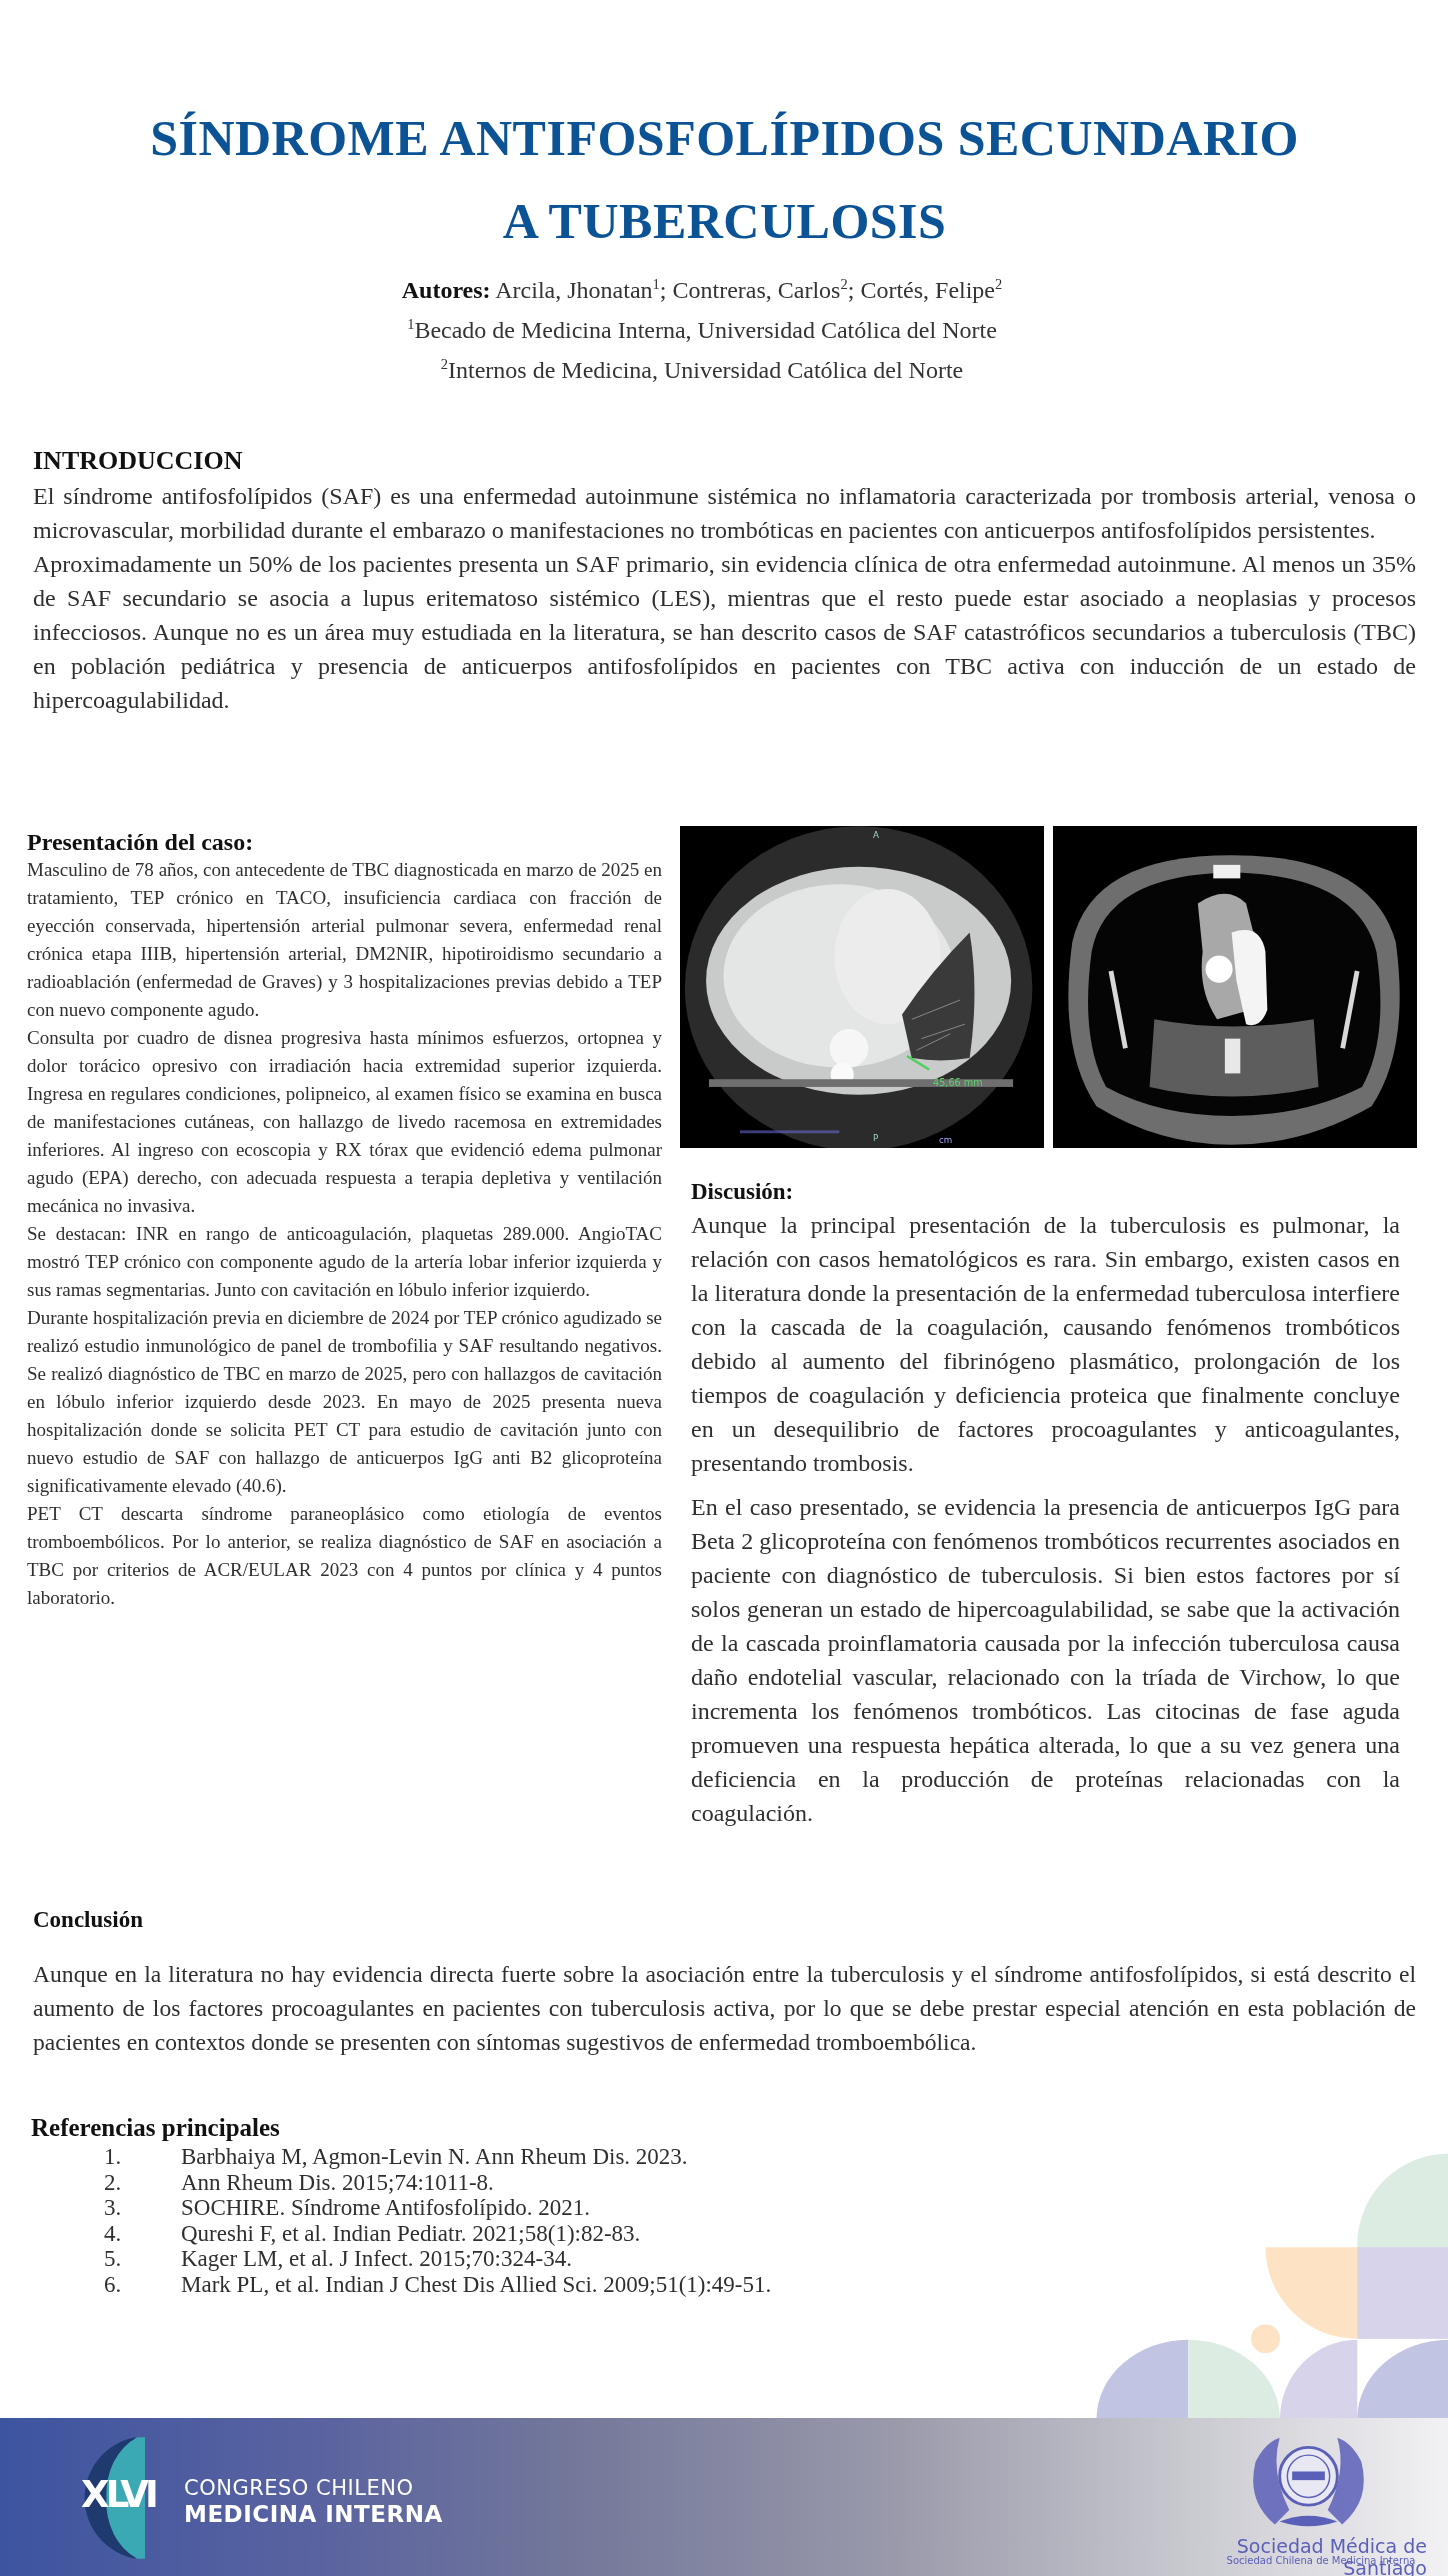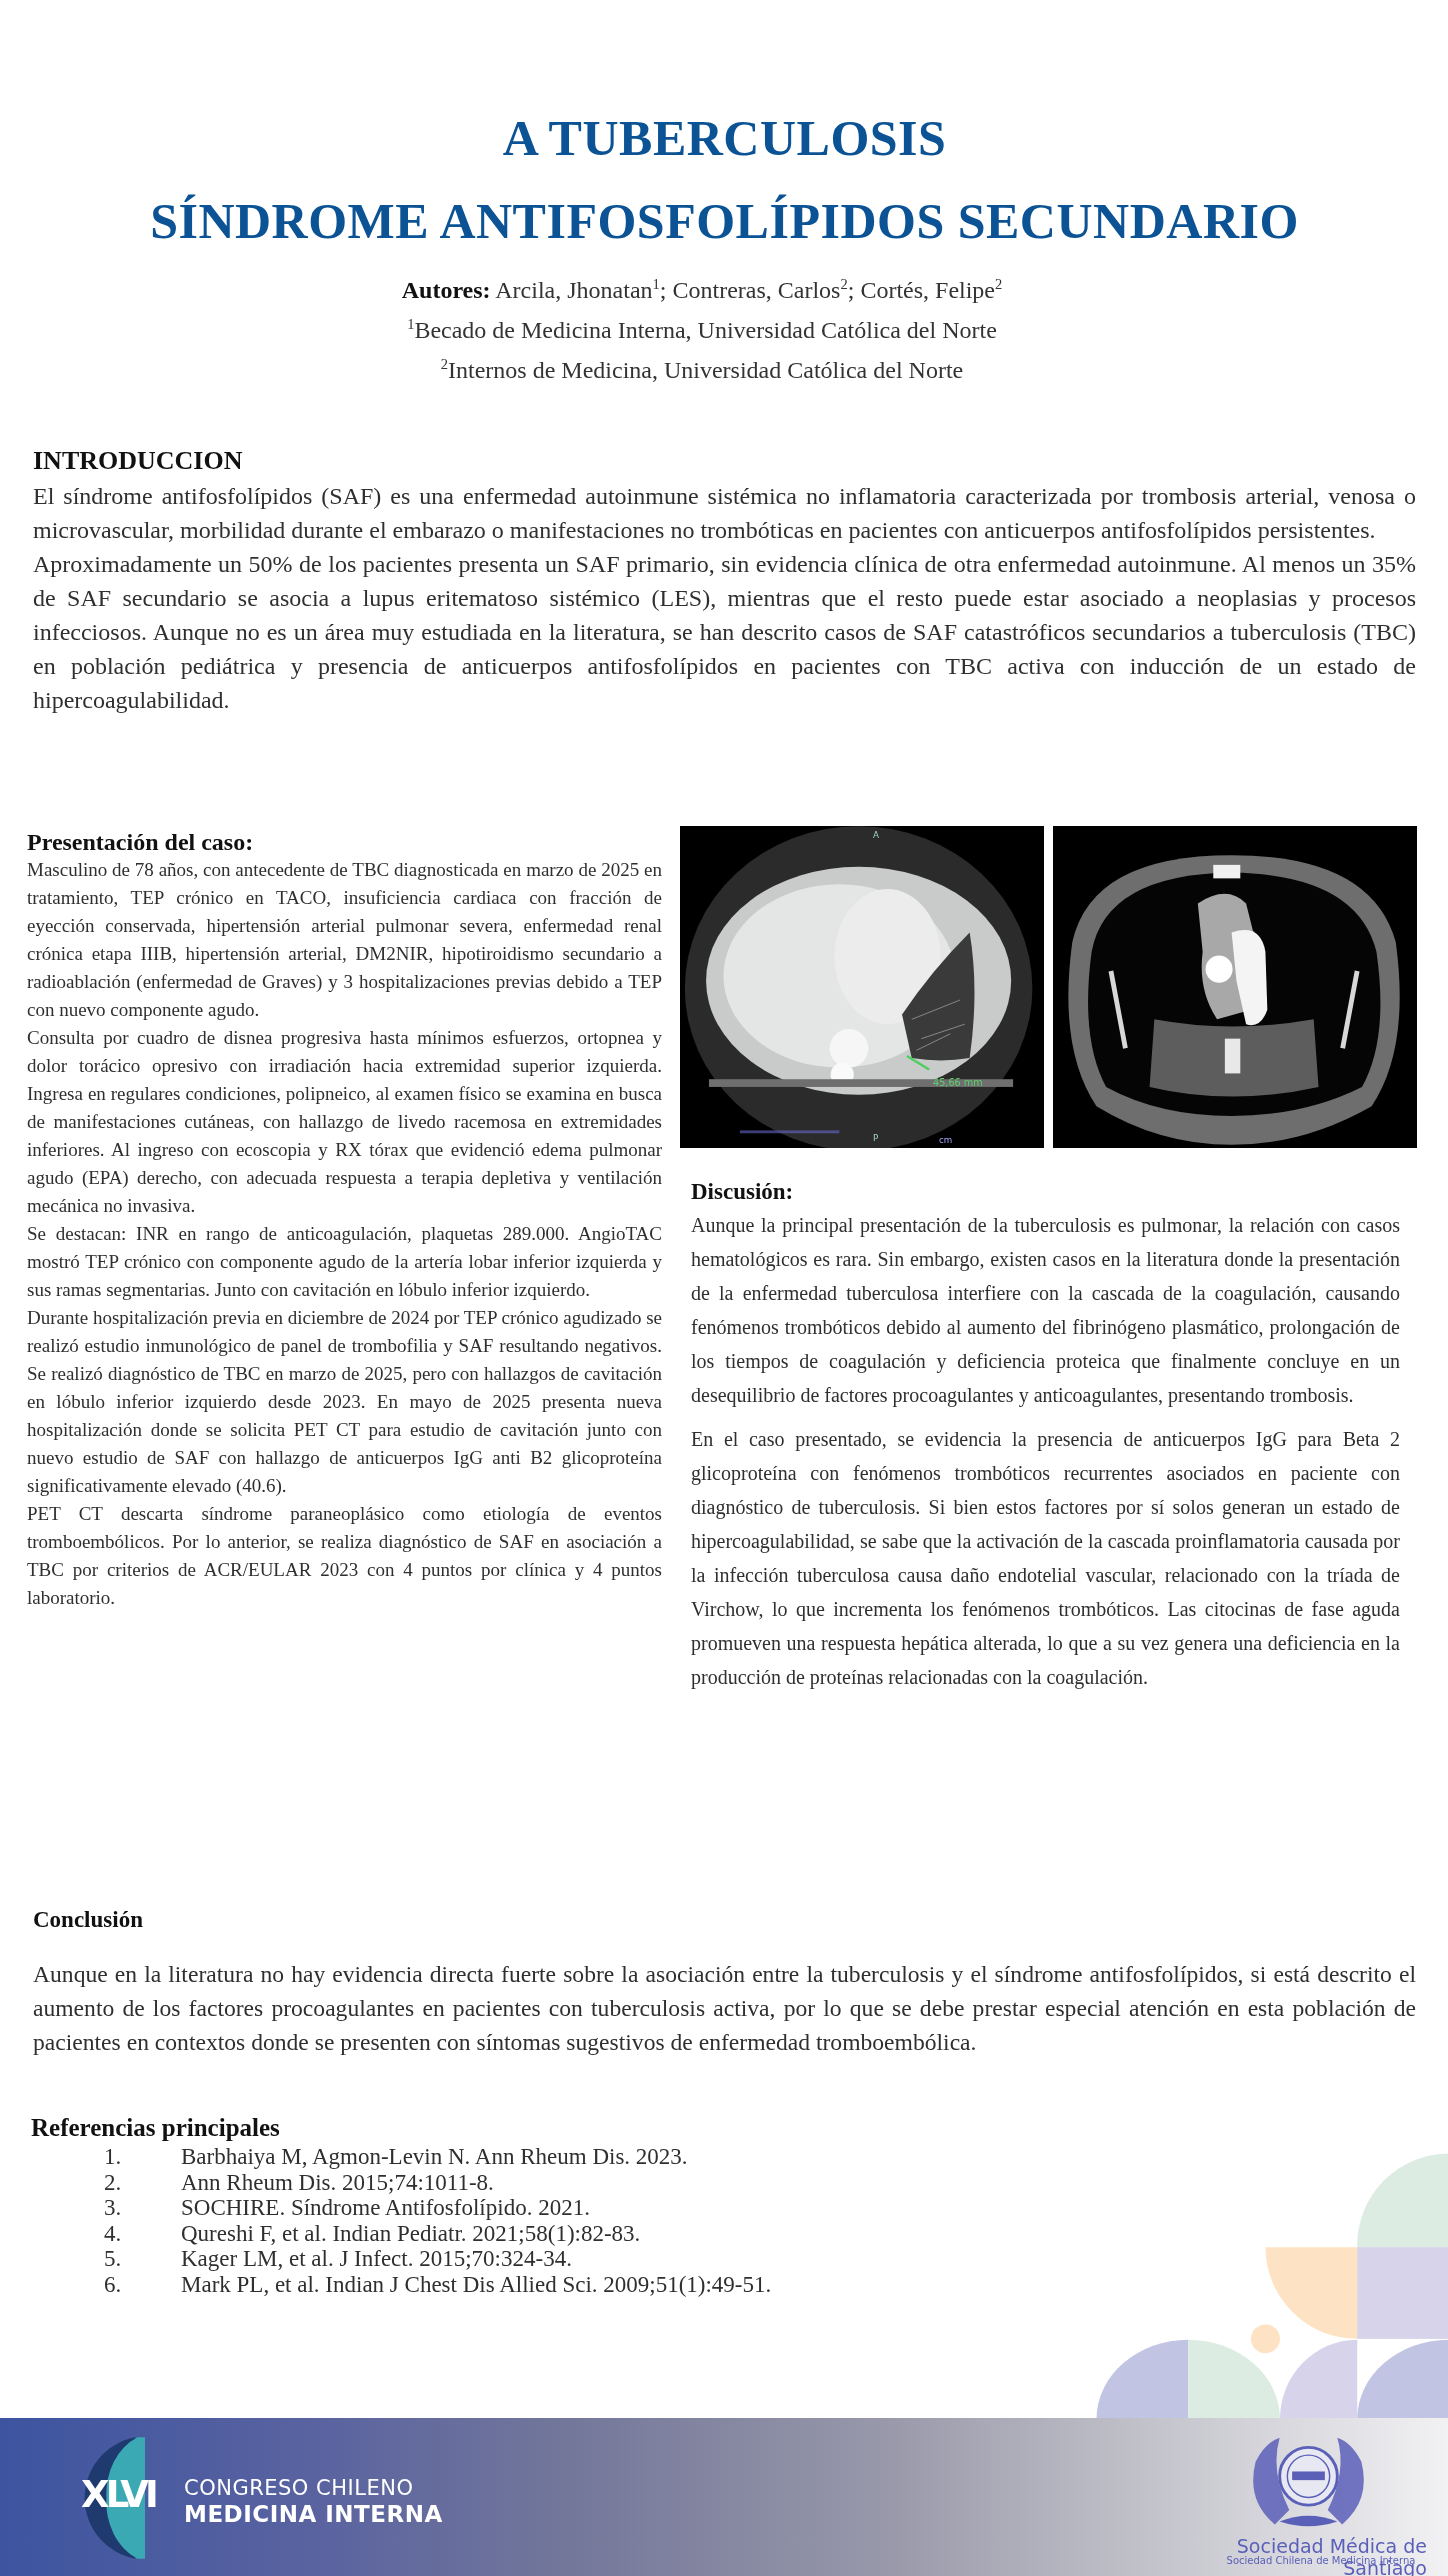--- a/index.html
+++ b/index.html
@@ -40,21 +40,21 @@
   .img-right { left: 1053px; width: 364px; }
   .img-left svg, .img-right svg { width: 100%; height: 100%; display: block; }
   .ct-label { position: absolute; font-family: "DejaVu Sans", sans-serif; font-size: 8.7px; color: #9fd6c8; }
   .ct-measure { position: absolute; font-family: "DejaVu Sans", sans-serif; font-size: 9.7px; color: #5bd16a; }
   .ct-cm { position: absolute; font-family: "DejaVu Sans", sans-serif; font-size: 8.7px; color: #a7a7ff; }
 
   .discussion {
     position: absolute; left: 691px; top: 1175px; width: 709px;
   }
   .discussion .section-head { font-size: 23px; line-height: 33px; }
-  .discussion p { font-size: 20px; line-height: 34px; text-align: justify; color: #2f2f2f; }
+  .discussion p { font-size: 24px; line-height: 34px; text-align: justify; color: #2f2f2f; }
   .discussion p + p { margin-top: 9.7px; }
 
   .conclusion {
     position: absolute; left: 33px; top: 1903px; width: 1383px;
   }
   .conclusion .section-head { font-size: 23px; line-height: 33px; margin-bottom: 21px; }
   .conclusion p { font-size: 23.6px; line-height: 34px; text-align: justify; color: #2f2f2f; }
 
   .refs {
     position: absolute; left: 31px; top: 2111px; width: 869px;
@@ -90,22 +90,22 @@
   }
   .sms-sub {
     position: absolute; left: 1215px; top: 137px; width: 212px; text-align: center; color: #5a5fb8;
     font-family: "DejaVu Sans", sans-serif; font-size: 10px;
   }
 </style>
 </head>
 <body>
 
 <div class="title">
+  <div>SÍNDROME ANTIFOSFOLÍPIDOS SECUNDARIO</div>
   <div>A TUBERCULOSIS</div>
-  <div>SÍNDROME ANTIFOSFOLÍPIDOS SECUNDARIO</div>
 </div>
 
 <div class="authors">
   <div>
     <b>Autores:</b>
     <span> </span>
     <span><span>Arcila, Jhonatan</span><sup>1</sup><span>; </span></span><span><span>Contreras, Carlos</span><sup>2</sup><span>; </span></span><span><span>Cortés, Felipe</span><sup>2</sup></span>
   </div>
   <div><sup>1</sup><span>Becado de Medicina Interna, Universidad Católica del Norte</span></div>
   <div><sup>2</sup><span>Internos de Medicina, Universidad Católica del Norte</span></div>

